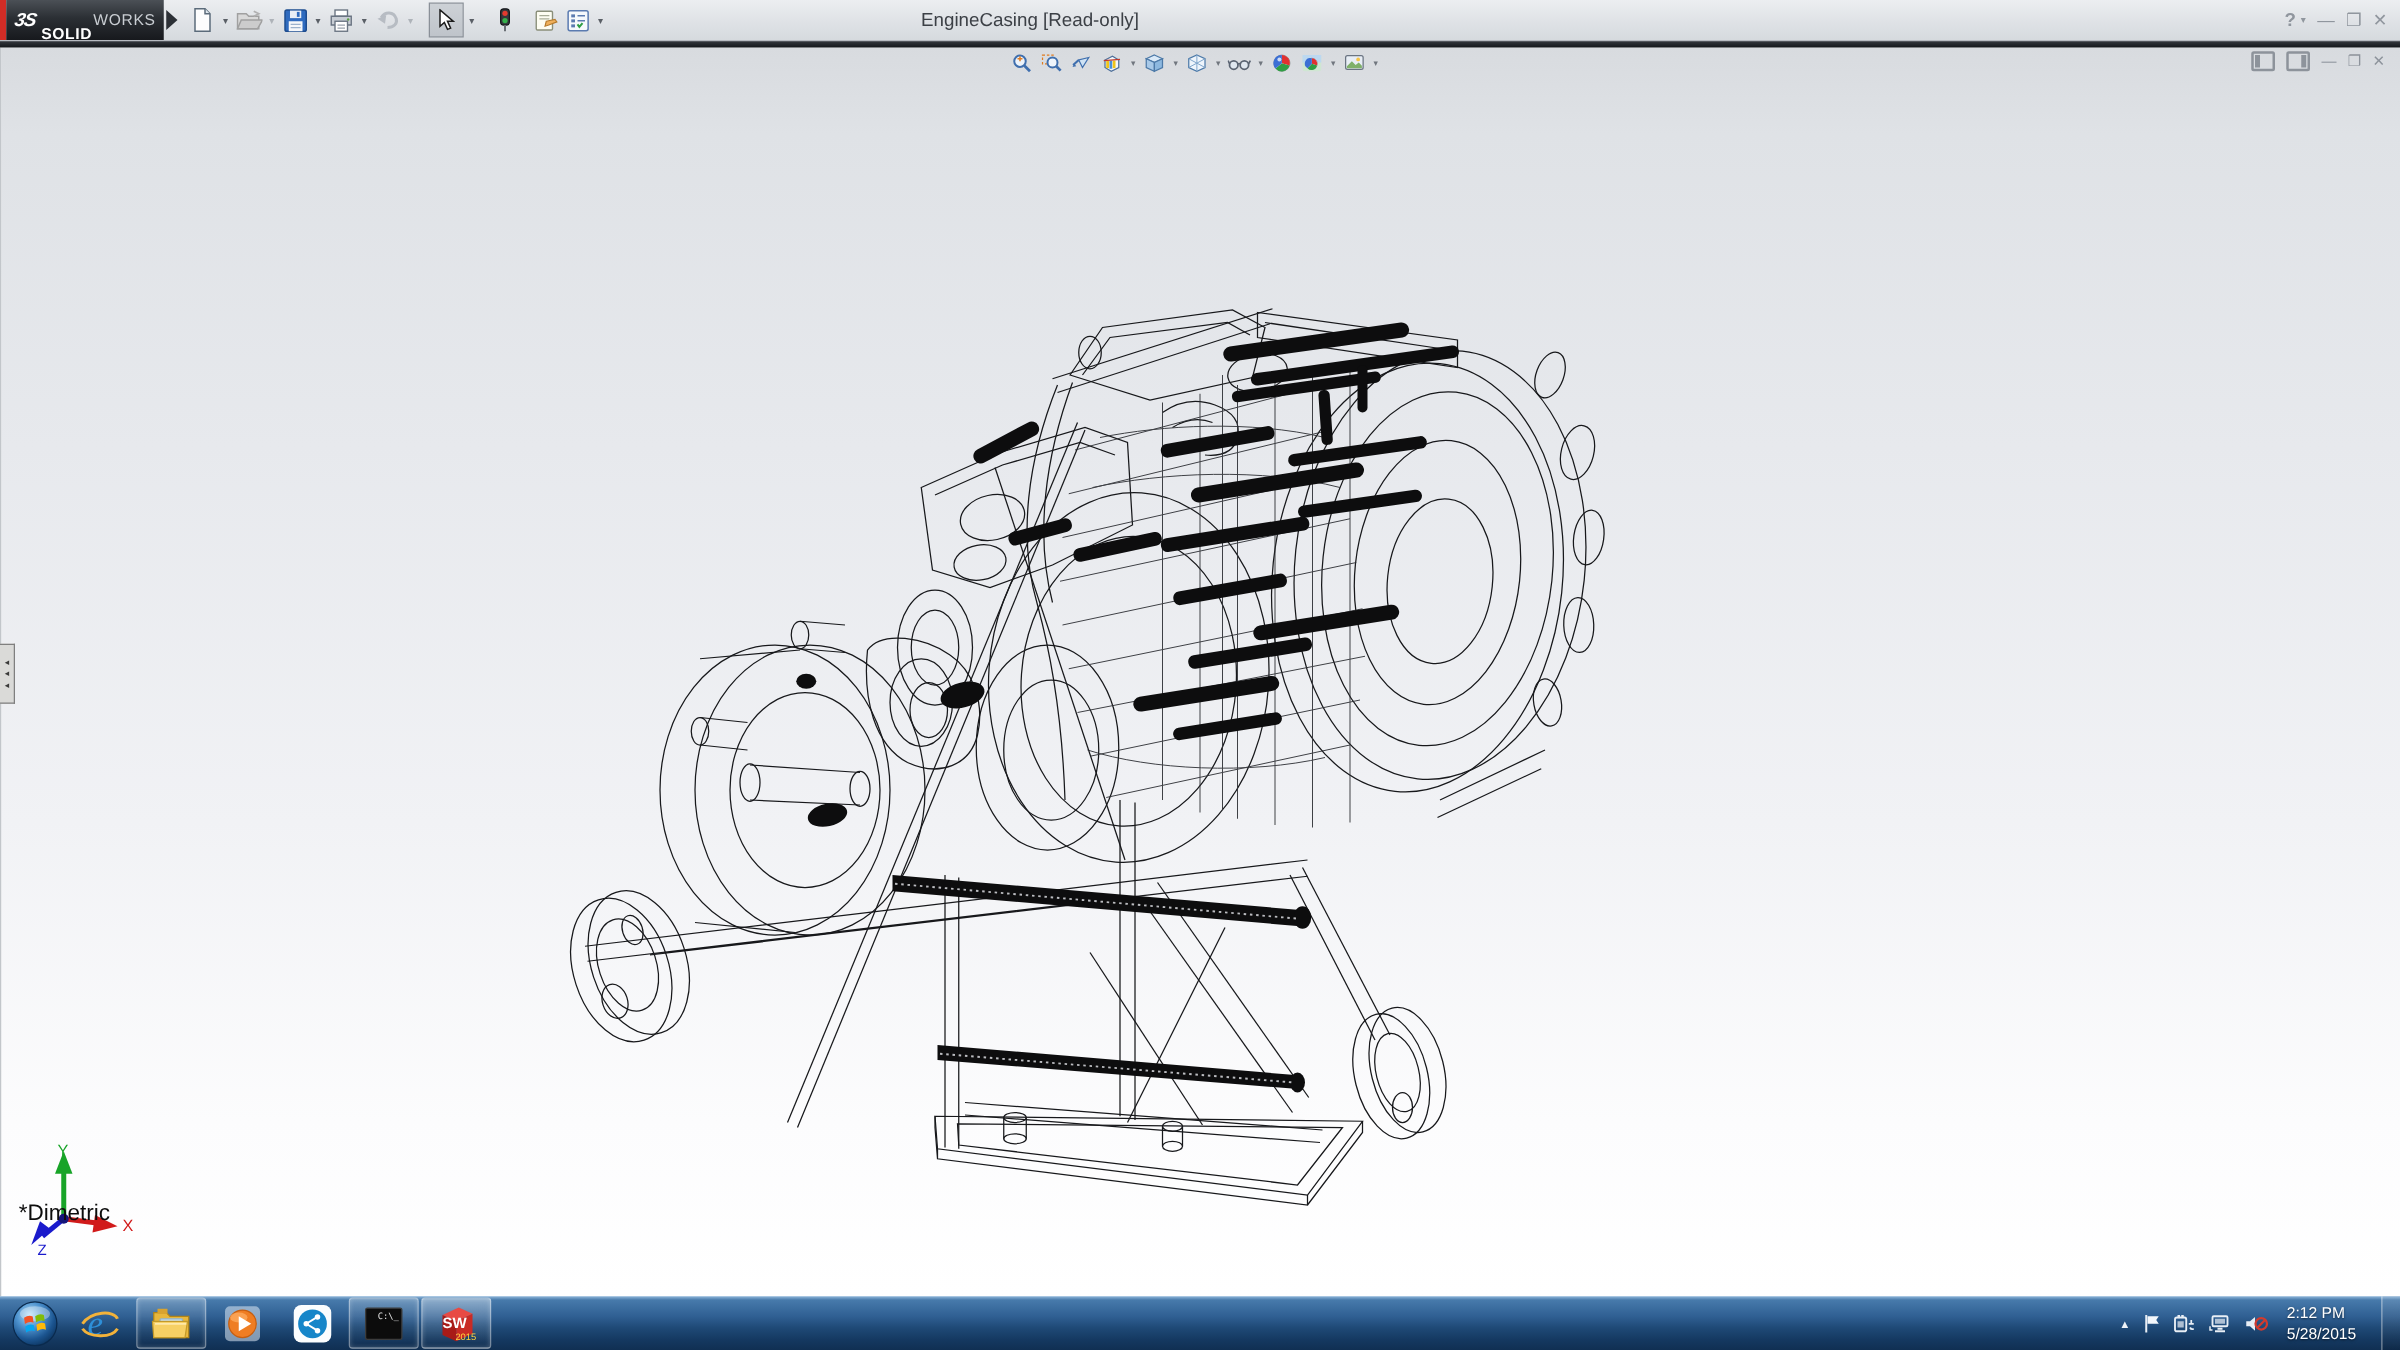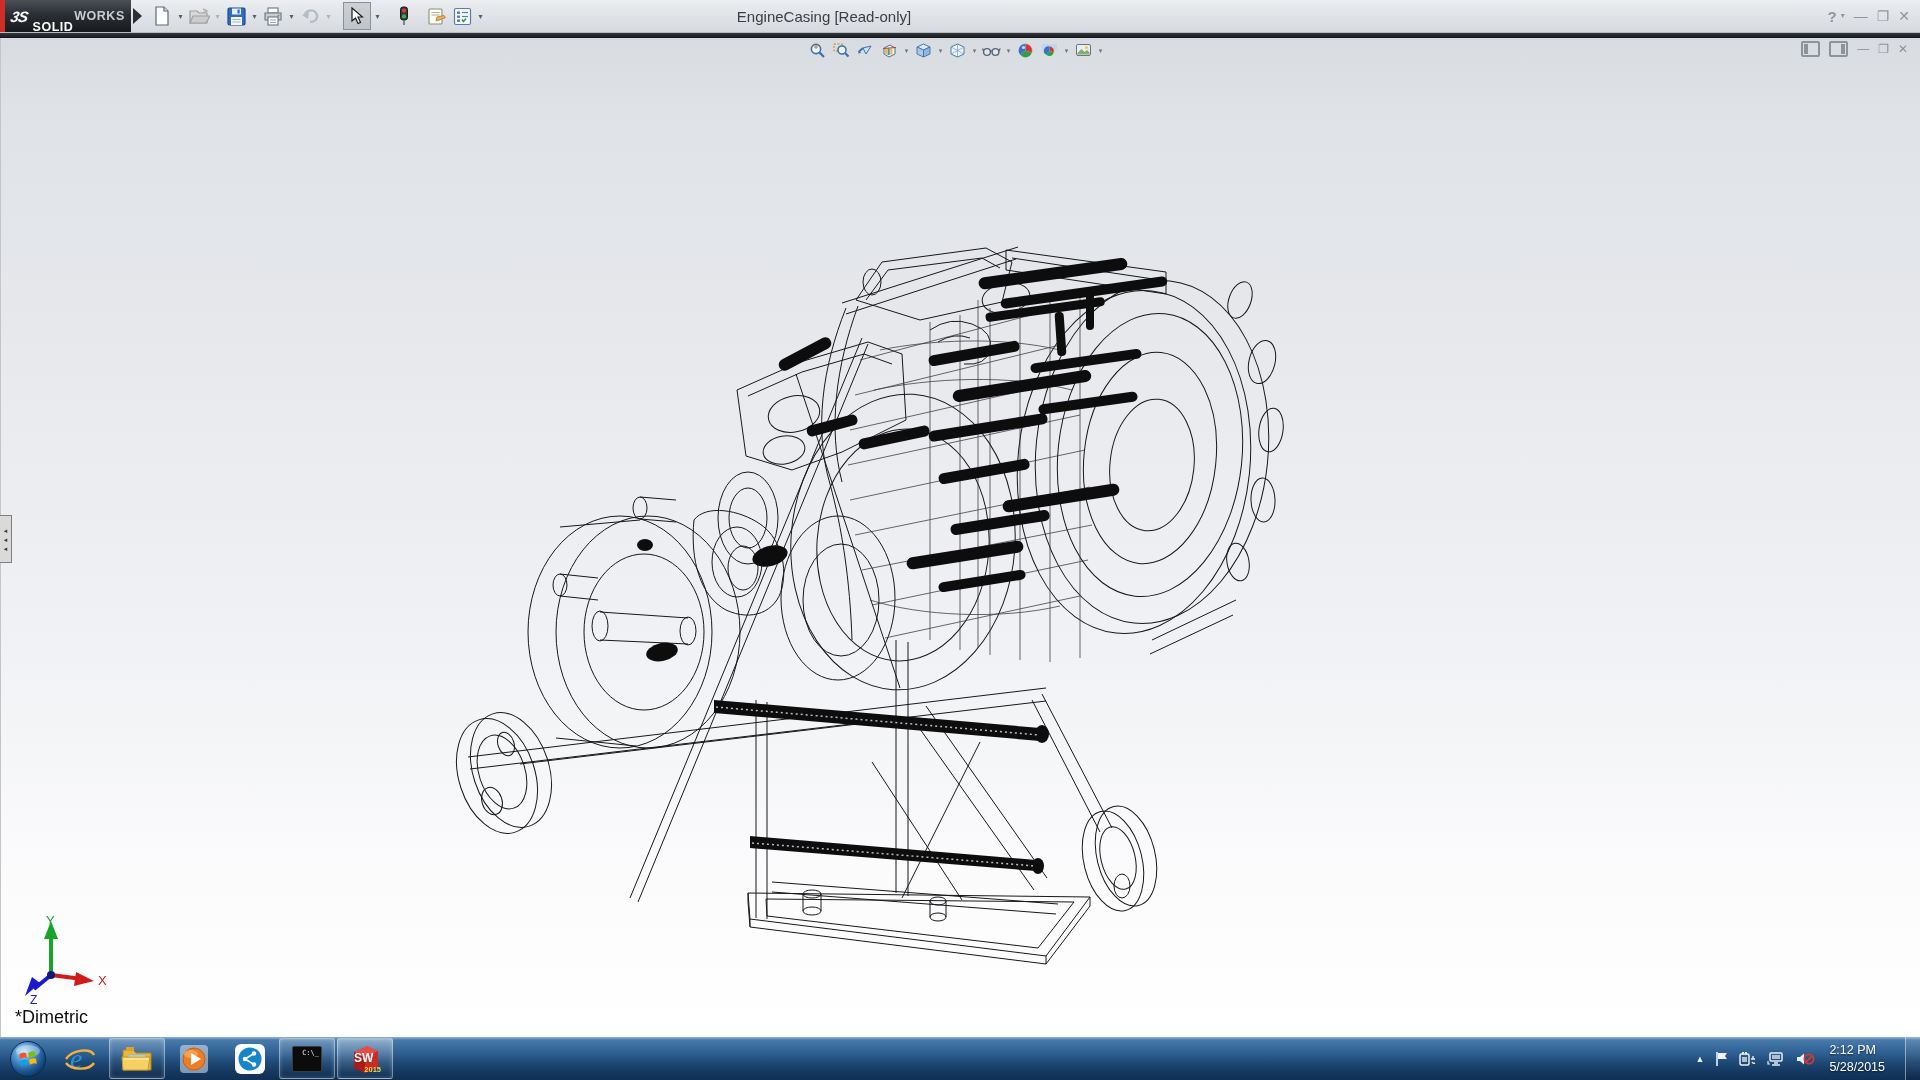--- a/index.html
+++ b/index.html
@@ -10,21 +10,21 @@
   
   .titlebar{position:absolute;left:0;top:0;width:1920px;height:32px;
     background:linear-gradient(180deg,#eceef1 0%,#dfe2e6 55%,#d6dade 100%);
     border-bottom:1px solid #b6bac0;z-index:30;}
   .red-strip{position:absolute;left:0;top:0;width:5px;height:32px;background:#d22c26;}
   .brand{position:absolute;left:5px;top:0;width:126px;height:32px;
     background:linear-gradient(180deg,#4b5056 0%,#2b2f34 45%,#17191d 100%);
     display:flex;align-items:center;justify-content:center;gap:5px;color:#fff;}
   .brand-mark{font-style:italic;font-weight:bold;font-size:15px;letter-spacing:-1px;transform:skewX(-12deg);}
   .brand-bold{font-weight:bold;font-size:12.5px;letter-spacing:.5px;margin-top:22px;}
-  .brand-light{font-weight:bold;font-size:12.5px;letter-spacing:.5px;color:#c9cdd2;margin-left:-4px;}
+  .brand-light{font-weight:normal;font-size:12.5px;letter-spacing:.5px;color:#c9cdd2;margin-left:-4px;}
   .brand-tab{position:absolute;left:133px;top:8px;width:0;height:0;
     border-top:8px solid transparent;border-bottom:8px solid transparent;border-left:9px solid #2c3036;}
 
   .main-toolbar{position:absolute;left:150px;top:3px;height:26px;display:flex;align-items:center;gap:1px;z-index:31;}
   .tb-btn{height:26px;min-width:24px;display:flex;align-items:center;justify-content:center;}
   .tb-arrow{width:11px;height:26px;display:flex;align-items:center;justify-content:center;
     font-size:8px;color:#5a5f66;}
   .tb-arrow.dis{color:#aeb3b9;}
   .tb-gap{width:7px;}
   .select-box{height:26px;width:26px;display:flex;align-items:center;justify-content:center;
@@ -62,21 +62,21 @@
   .pane-ic.l::after{left:1px;} .pane-ic.r::after{right:1px;}
 
   
   .left-tab{position:absolute;left:0;top:515px;width:11px;height:46px;background:#dadad8;
     border:1px solid #7f7f7f;border-left:none;z-index:10;display:flex;flex-direction:column;
     align-items:center;justify-content:center;gap:2px;}
   .left-tab span{font-size:7px;line-height:1;color:#3a3a3a;}
 
   
   .triad{position:absolute;left:10px;top:913px;z-index:5;}
-  .view-label{position:absolute;left:15px;top:1007px;font-size:18px;font-weight:500;color:#0d0d0d;z-index:5;}
+  .view-label{position:absolute;left:15px;top:960px;font-size:18px;font-weight:500;color:#0d0d0d;z-index:5;}
 
   
   .taskbar{position:absolute;left:0;top:1037px;width:1920px;height:43px;z-index:40;
     background:linear-gradient(180deg,#8fb6da 0%,#477aab 7%,#2f5f92 38%,#1f4a77 58%,#143860 82%,#102f52 100%);
     display:flex;align-items:center;}
   .start-orb{width:48px;height:43px;display:flex;align-items:center;justify-content:center;margin-left:4px;}
   .task-btn{width:54px;height:39px;margin:0 1px;display:flex;align-items:center;justify-content:center;border-radius:3px;}
   .task-btn.running{border:1px solid rgba(255,255,255,.42);
     background:linear-gradient(180deg,rgba(255,255,255,.22),rgba(255,255,255,.06) 50%,rgba(0,0,0,.08));
     box-shadow:inset 0 0 4px rgba(255,255,255,.25);}
@@ -86,21 +86,21 @@
   .tray-caret{color:#eef3f8;font-size:9px;}
   .clock{color:#fff;font-size:12.5px;text-align:left;line-height:1.3;margin-left:4px;
     text-shadow:0 1px 2px rgba(0,0,0,.6);}
   .show-desktop{width:14px;height:43px;margin-left:10px;border-left:1px solid rgba(255,255,255,.45);
     background:linear-gradient(180deg,rgba(255,255,255,.12),rgba(0,0,0,.12));}
 
   .cmd-tile{width:30px;height:26px;background:#0c0c0c;border:1px solid #3c3c3c;border-radius:2px;
     color:#e8e8e8;font-family:"DejaVu Sans Mono",monospace;font-size:7px;padding:2px;box-sizing:border-box;text-align:right;}
   .sw-tile{position:relative;width:32px;height:30px;text-align:center;}
   .sw-letters{position:absolute;left:5px;top:7px;color:#fff;font-weight:bold;font-size:12px;letter-spacing:0;}
-  .sw-year{position:absolute;right:0px;bottom:0px;color:#ffd23e;font-weight:bold;font-size:7.5px;}
+  .sw-year{position:absolute;right:0px;bottom:0px;color:#ffd23e;font-weight:normal;font-size:7.5px;}
 </style>
 </head>
 <body>
 
 <div class="stage">
 
   <div class="viewport"></div>
 
   <svg class="model-svg" viewBox="0 0 1920 1080">
     <g stroke="#17181b" fill="none" stroke-width="1">

